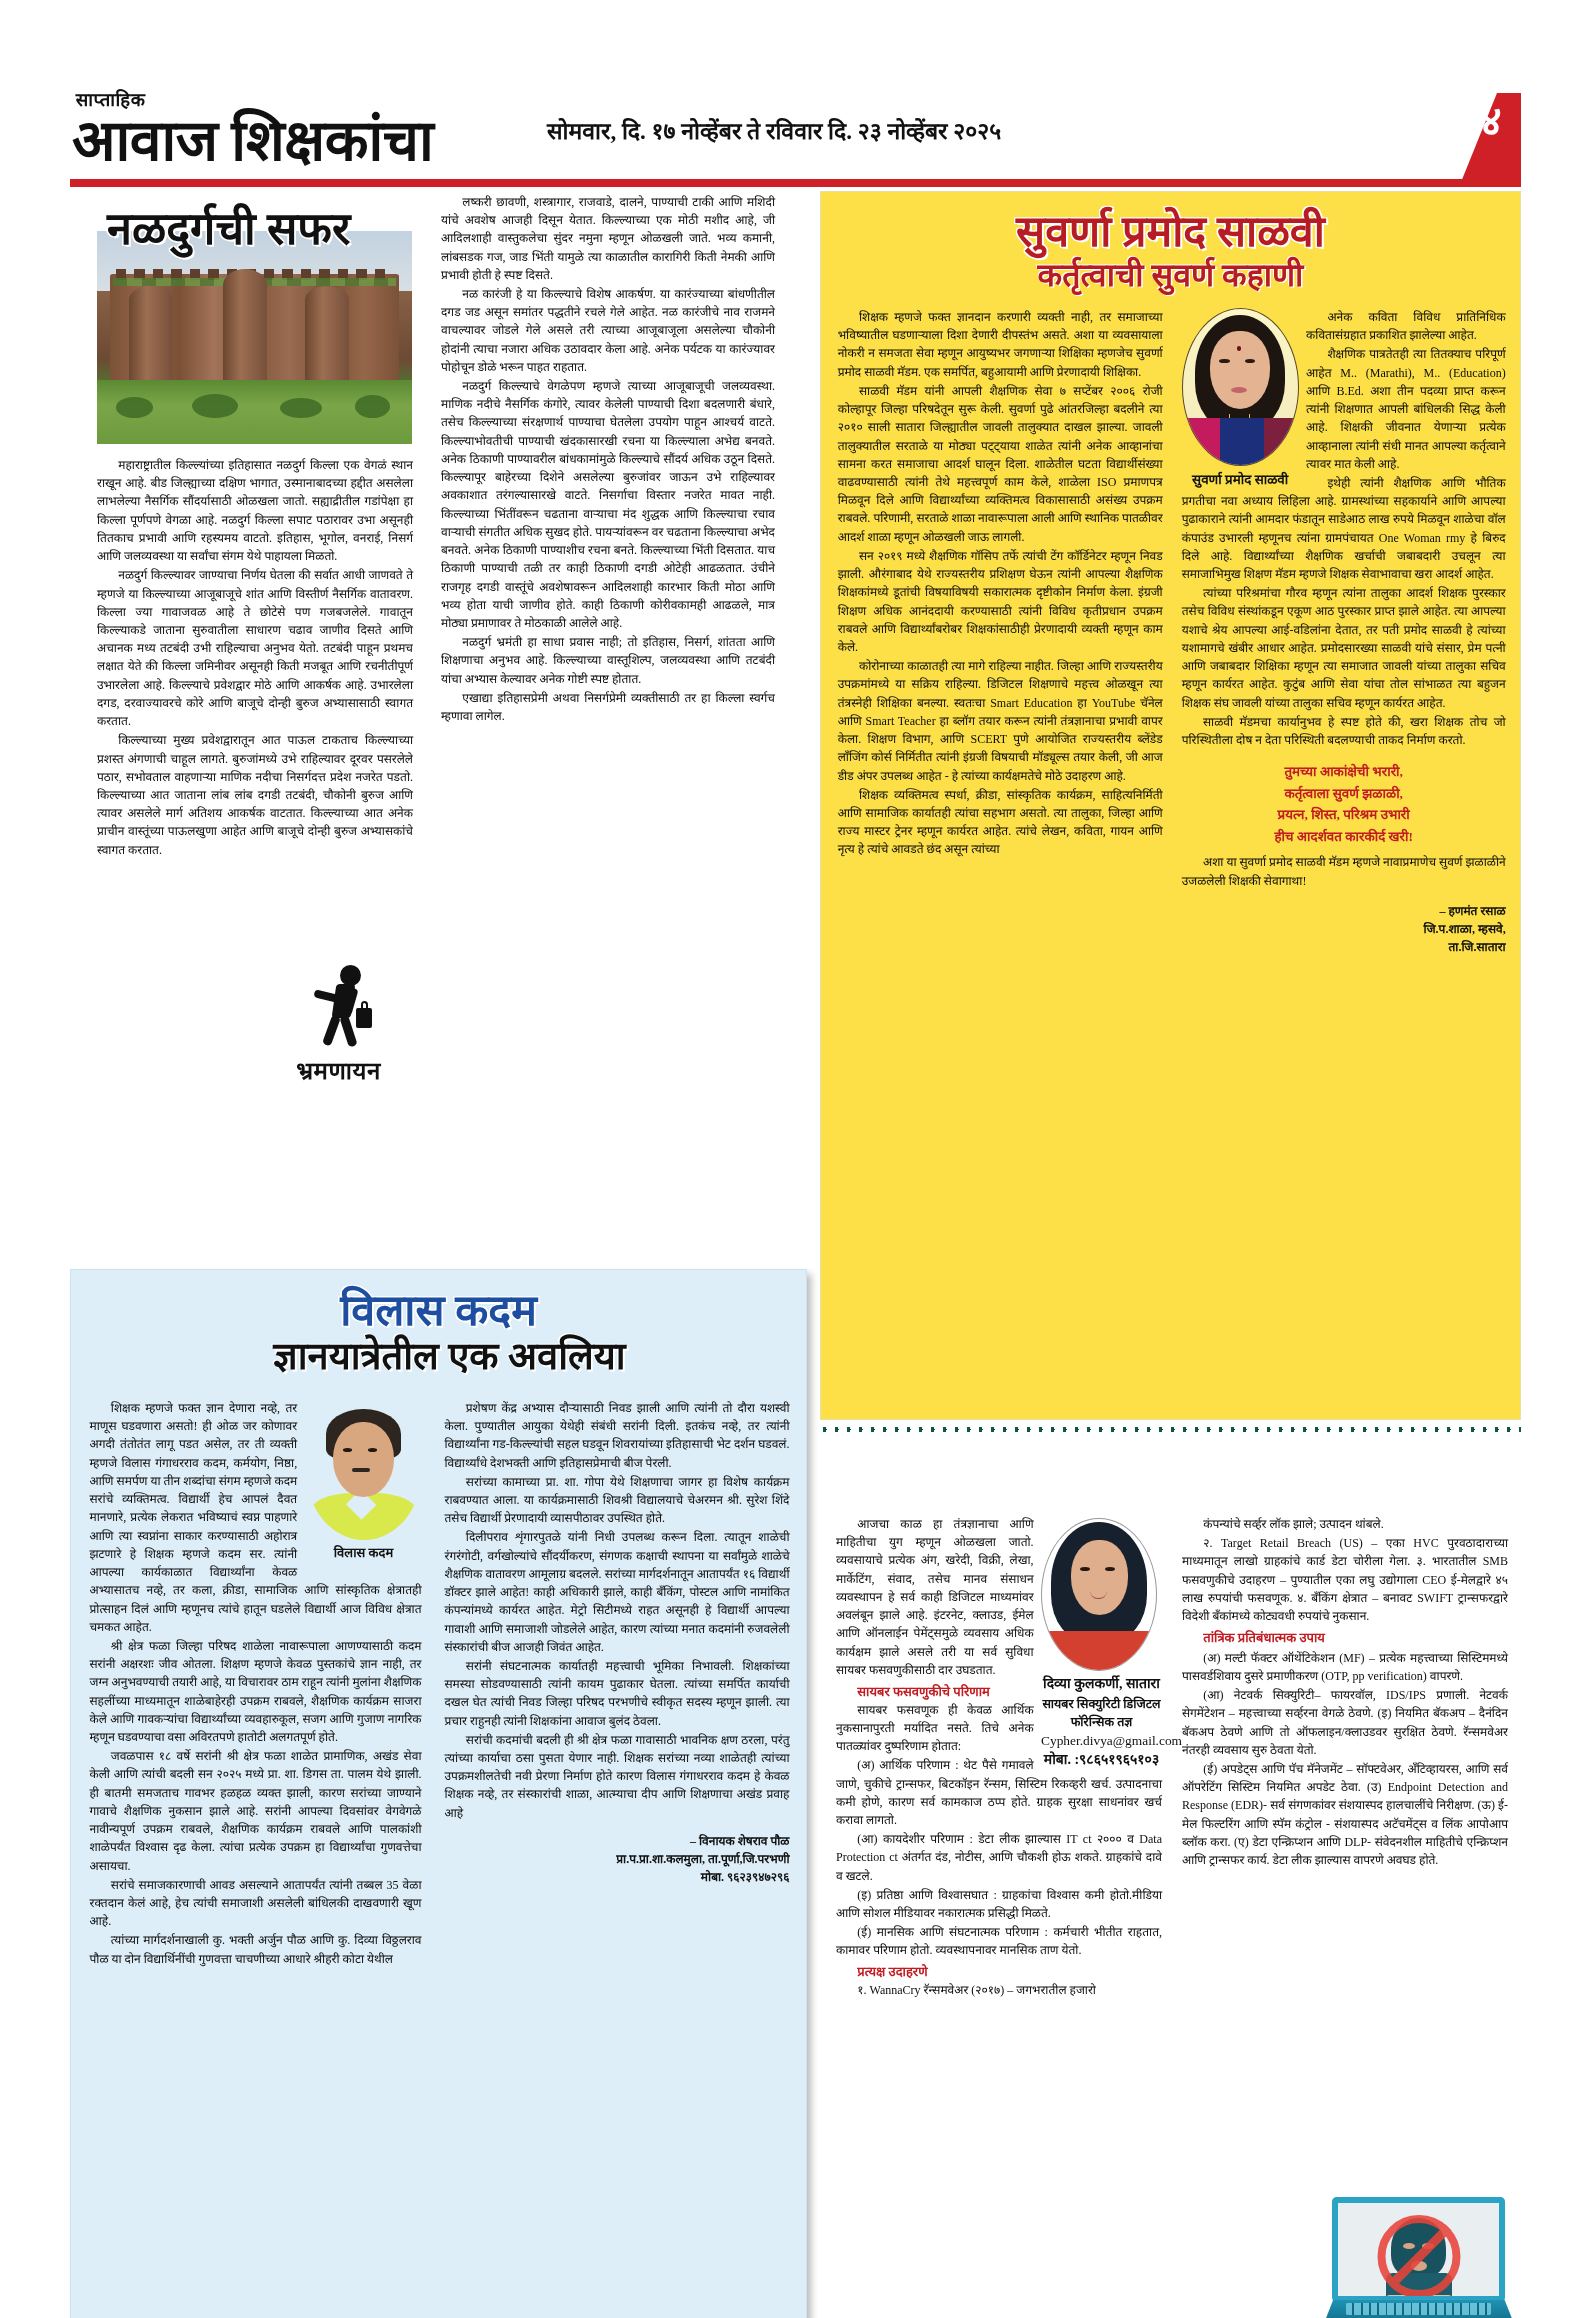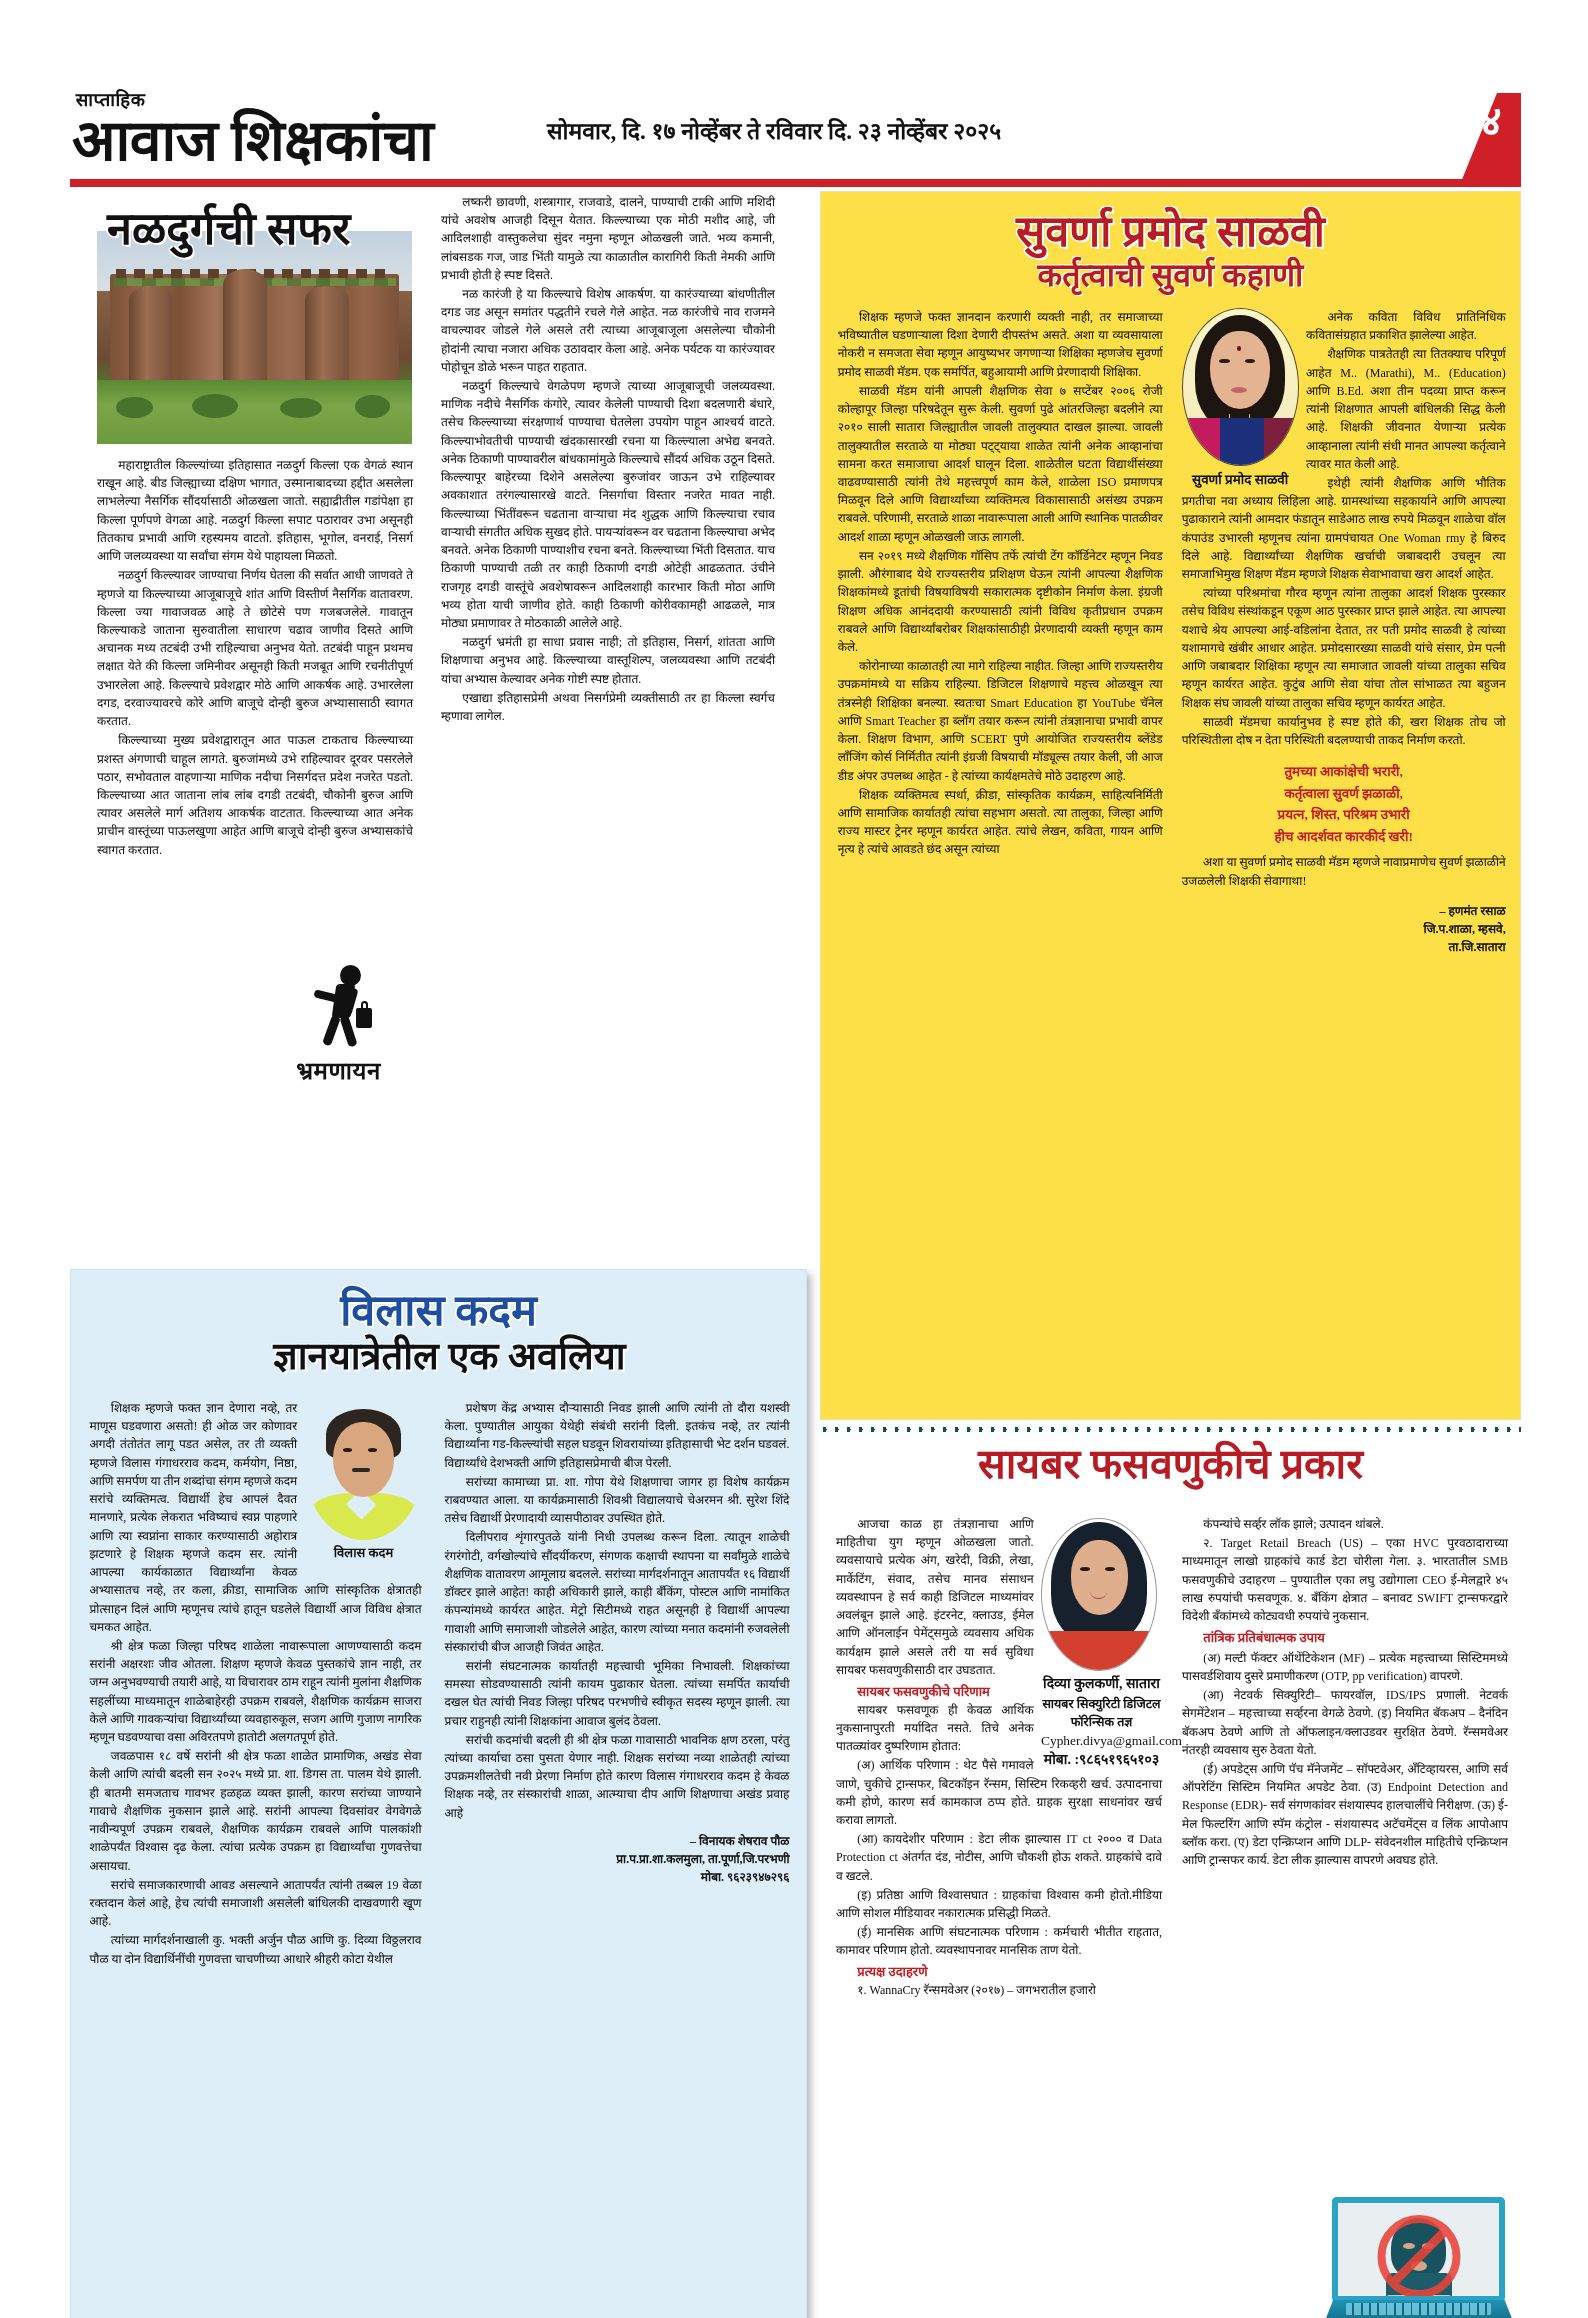--- a/index.html
+++ b/index.html
@@ -445,21 +445,21 @@
             <div class="eye eyeL"></div>
               <div class="eye eyeR"></div>
             <div class="mous"></div>
           </div>
           <div class="vil-caption">विलास कदम</div>
         </div>
         <div class="body-text">
           <p>शिक्षक म्हणजे फक्त ज्ञान देणारा नव्हे, तर माणूस घडवणारा असतो! ही ओळ जर कोणावर अगदी तंतोतंत लागू पडत असेल, तर ती व्यक्ती म्हणजे विलास गंगाधरराव कदम, कर्मयोग, निष्ठा, आणि समर्पण या तीन शब्दांचा संगम म्हणजे कदम सरांचे व्यक्तिमत्व. विद्यार्थी हेच आपलं दैवत मानणारे, प्रत्येक लेकरात भविष्याचं स्वप्न पाहणारे आणि त्या स्वप्नांना साकार करण्यासाठी अहोरात्र झटणारे हे शिक्षक म्हणजे कदम सर. त्यांनी आपल्या कार्यकाळात विद्यार्थ्यांना केवळ अभ्यासातच नव्हे, तर कला, क्रीडा, सामाजिक आणि सांस्कृतिक क्षेत्रातही प्रोत्साहन दिलं आणि म्हणूनच त्यांचे हातून घडलेले विद्यार्थी आज विविध क्षेत्रात चमकत आहेत.</p>
           <p>श्री क्षेत्र फळा जिल्हा परिषद शाळेला नावारूपाला आणण्यासाठी कदम सरांनी अक्षरशः जीव ओतला. शिक्षण म्हणजे केवळ पुस्तकांचे ज्ञान नाही, तर जग्न अनुभवण्याची तयारी आहे, या विचारावर ठाम राहून त्यांनी मुलांना शैक्षणिक सहलींच्या माध्यमातून शाळेबाहेरही उपक्रम राबवले, शैक्षणिक कार्यक्रम साजरा केले आणि गावकऱ्यांचा विद्यार्थ्यांच्या व्यवहारुकूल, सजग आणि गुजाण नागरिक म्हणून घडवण्याचा वसा अविरतपणे हातोटी अलगतपूर्ण होते.</p>
           <p>जवळपास १८ वर्षे सरांनी श्री क्षेत्र फळा शाळेत प्रामाणिक, अखंड सेवा केली आणि त्यांची बदली सन २०२५ मध्ये प्रा. शा. डिगस ता. पालम येथे झाली. ही बातमी समजताच गावभर हळहळ व्यक्त झाली, कारण सरांच्या जाण्याने गावाचे शैक्षणिक नुकसान झाले आहे. सरांनी आपल्या दिवसांवर वेगवेगळे नावीन्यपूर्ण उपक्रम राबवले, शैक्षणिक कार्यक्रम राबवले आणि पालकांशी शाळेपर्यंत विश्वास दृढ केला. त्यांचा प्रत्येक उपक्रम हा विद्यार्थ्यांचा गुणवत्तेचा असायचा.</p>
-          <p>सरांचे समाजकारणाची आवड असल्याने आतापर्यंत त्यांनी तब्बल 19 वेळा रक्तदान केलं आहे, हेच त्यांची समाजाशी असलेली बांधिलकी दाखवणारी खूण आहे.</p>
+          <p>सरांचे समाजकारणाची आवड असल्याने आतापर्यंत त्यांनी तब्बल 35 वेळा रक्तदान केलं आहे, हेच त्यांची समाजाशी असलेली बांधिलकी दाखवणारी खूण आहे.</p>
           <p>त्यांच्या मार्गदर्शनाखाली कु. भक्ती अर्जुन पौळ आणि कु. दिव्या विठ्ठलराव पौळ या दोन विद्यार्थिनींची गुणवत्ता चाचणीच्या आधारे श्रीहरी कोटा येथील</p>
         </div>
       </div>
 
       <div class="vil-col-2 body-text">
         <p>प्रशेषण केंद्र अभ्यास दौऱ्यासाठी निवड झाली आणि त्यांनी तो दौरा यशस्वी केला. पुण्यातील आयुका येथेही संबंधी सरांनी दिली. इतकंच नव्हे, तर त्यांनी विद्यार्थ्यांना गड-किल्ल्यांची सहल घडवून शिवरायांच्या इतिहासाची भेट दर्शन घडवलं. विद्यार्थ्यांधे देशभक्ती आणि इतिहासप्रेमाची बीज पेरली.</p>
         <p>सरांच्या कामाच्या प्रा. शा. गोपा येथे शिक्षणाचा जागर हा विशेष कार्यक्रम राबवण्यात आला. या कार्यक्रमासाठी शिवश्री विद्यालयाचे चेअरमन श्री. सुरेश शिंदे तसेच विद्यार्थी प्रेरणादायी व्यासपीठावर उपस्थित होते.</p>
         <p>दिलीपराव शृंगारपुतळे यांनी निधी उपलब्ध करून दिला. त्यातून शाळेची रंगरंगोटी, वर्गखोल्यांचे सौंदर्यीकरण, संगणक कक्षाची स्थापना या सर्वांमुळे शाळेचे शैक्षणिक वातावरण आमूलाग्र बदलले. सरांच्या मार्गदर्शनातून आतापर्यंत १६ विद्यार्थी डॉक्टर झाले आहेत! काही अधिकारी झाले, काही बँकिंग, पोस्टल आणि नामांकित कंपन्यांमध्ये कार्यरत आहेत. मेट्रो सिटीमध्ये राहत असूनही हे विद्यार्थी आपल्या गावाशी आणि समाजाशी जोडलेले आहेत, कारण त्यांच्या मनात कदमांनी रुजवलेली संस्कारांची बीज आजही जिवंत आहेत.</p>
         <p>सरांनी संघटनात्मक कार्यातही महत्त्वाची भूमिका निभावली. शिक्षकांच्या समस्या सोडवण्यासाठी त्यांनी कायम पुढाकार घेतला. त्यांच्या समर्पित कार्याची दखल घेत त्यांची निवड जिल्हा परिषद परभणीचे स्वीकृत सदस्य म्हणून झाली. त्या प्रचार राहुनही त्यांनी शिक्षकांना आवाज बुलंद ठेवला.</p>
         <p>सरांची कदमांची बदली ही श्री क्षेत्र फळा गावासाठी भावनिक क्षण ठरला, परंतु त्यांच्या कार्याचा ठसा पुसता येणार नाही. शिक्षक सरांच्या नव्या शाळेतही त्यांच्या उपक्रमशीलतेची नवी प्रेरणा निर्माण होते कारण विलास गंगाधरराव कदम हे केवळ शिक्षक नव्हे, तर संस्कारांची शाळा, आत्म्याचा दीप आणि शिक्षणाचा अखंड प्रवाह आहे</p>
@@ -468,21 +468,20 @@
           <div>प्रा.प.प्रा.शा.कलमुला, ता.पूर्णा,जि.परभणी</div>
           <div>मोबा. ९६२३९४७२९६</div>
         </div>
       </div>
     </div>
   </div>
 
   <div class="dotted-rule"></div>
 
   <div class="art-cyber">
-    <div class="cyb-title">सायबर फसवणुकीचे प्रकार</div>
 
     <div class="cyb-cols">
       <div class="cyb-col-1">
         <div style="float:right;width:121px;margin:2.8px 0 2.8px 7.4px;">
           <div class="portrait-divya">
             <div class="hair"></div>
               <div class="face"></div>
             <div class="eye eyeL"></div>
               <div class="eye eyeR"></div>
             <div class="smile"></div>

